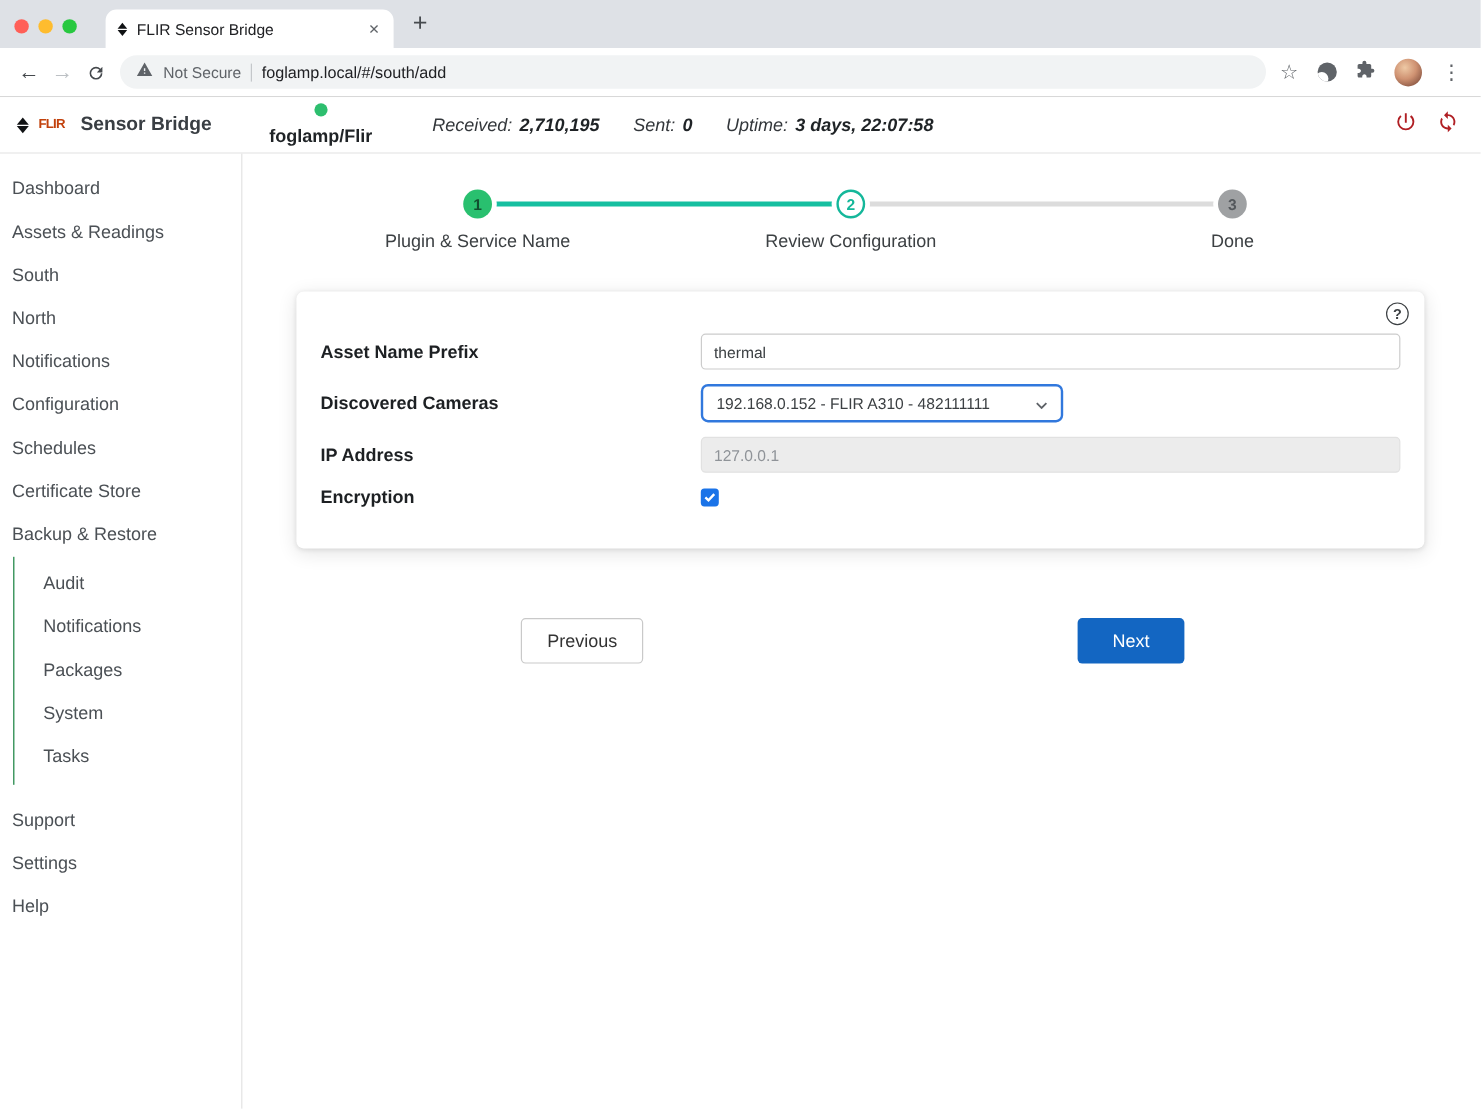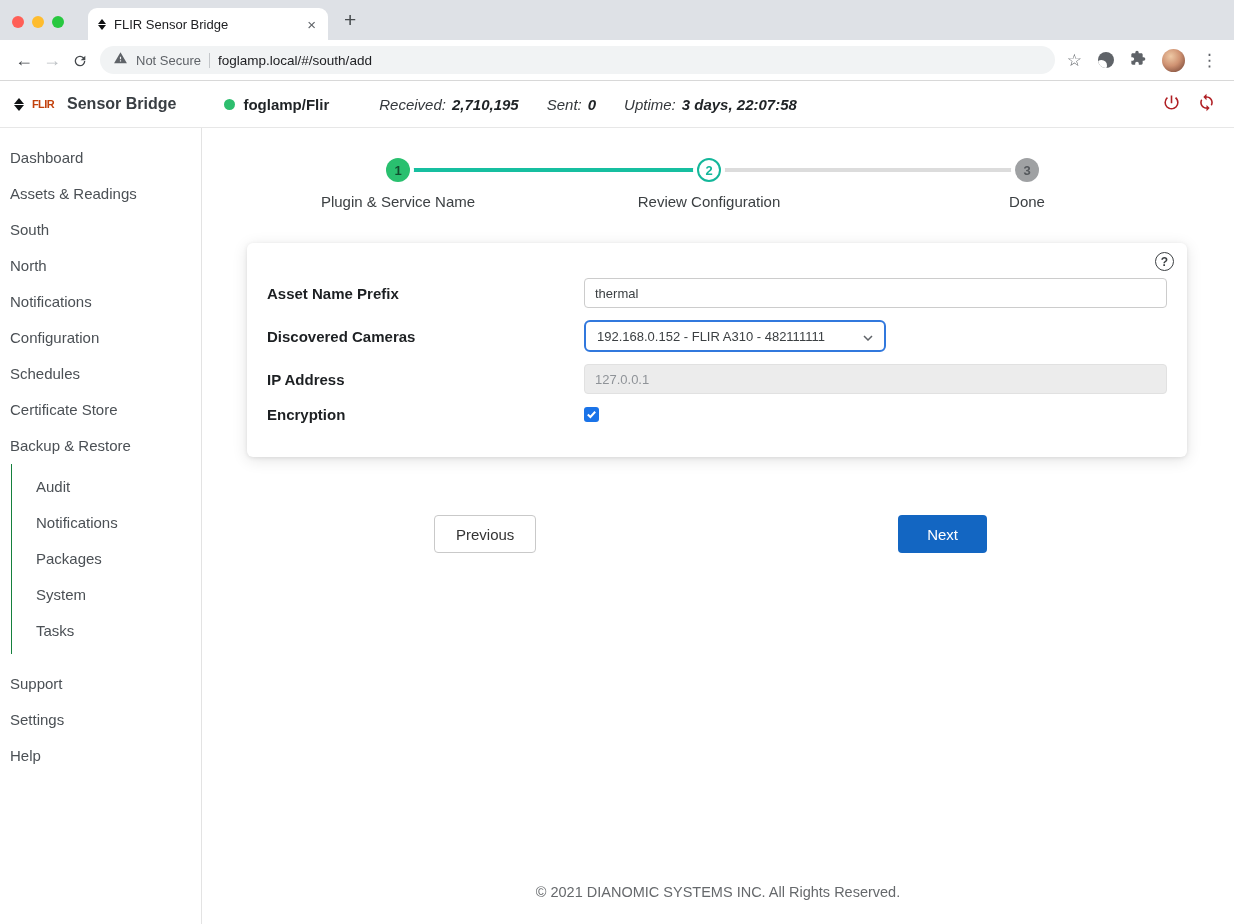--- a/index.html
+++ b/index.html
@@ -36,21 +36,21 @@
   .ext-circle { width:16px; height:16px; border-radius:50%; background:#5f6368; position:relative; overflow:hidden; }
   .ext-circle::after { content:""; position:absolute; width:11px; height:11px; border-radius:50%; background:#fff; left:-2px; bottom:-3px; }
   .avatar { width:23px; height:23px; border-radius:50%;
     background:radial-gradient(circle at 38% 32%, #eec9a5 0%, #cf9272 45%, #8e5a46 80%, #5f3c30 100%); }
 
   
   .appbar { height:47px; background:#fff; border-bottom:1px solid #e7e7e7; display:flex; align-items:center; padding:0 14px; }
   .logo { display:flex; align-items:center; }
   .flir-text { font-weight:800; font-size:11px; letter-spacing:-0.6px; color:#c2410c; }
   .app-title { font-weight:700; font-size:16px; color:#393e43; margin-left:13px; }
-  .service { display:flex; align-items:center; gap:8px; margin-left:48px; }
+  .service { display:flex; align-items:center; gap:8px; margin-left:48px;flex-direction:column; }
   .svc-dot { width:11px; height:11px; border-radius:50%; background:#2dbe6e; }
   .svc-name { font-weight:700; font-size:15px; color:#1f2326; }
   .stats { display:flex; gap:28px; margin-left:50px; font-size:15px; color:#33373b; }
   .stat { display:flex; gap:6px; align-items:baseline;font-style:italic; }
   .stat b { color:#1f2326; }
   .appbar-right { margin-left:auto; display:flex; align-items:center; gap:16px; padding-right:4px; }
 
   
   .layout { display:flex; height:796px; }
   .sidebar { width:202px; border-right:1px solid #e3e3e3; padding-top:12px; font-size:15px; color:#4b5055; flex-shrink:0; }
@@ -271,15 +271,14 @@
         </div>
       </div>
 
     </div>
 
     <div class="actions">
       <button class="btn btn-prev">Previous</button>
       <button class="btn btn-next">Next</button>
     </div>
 
-    <div class="footer">© 2021 DIANOMIC SYSTEMS INC. All Rights Reserved.</div>
   </div>
 </div>
 
 </body></html>

